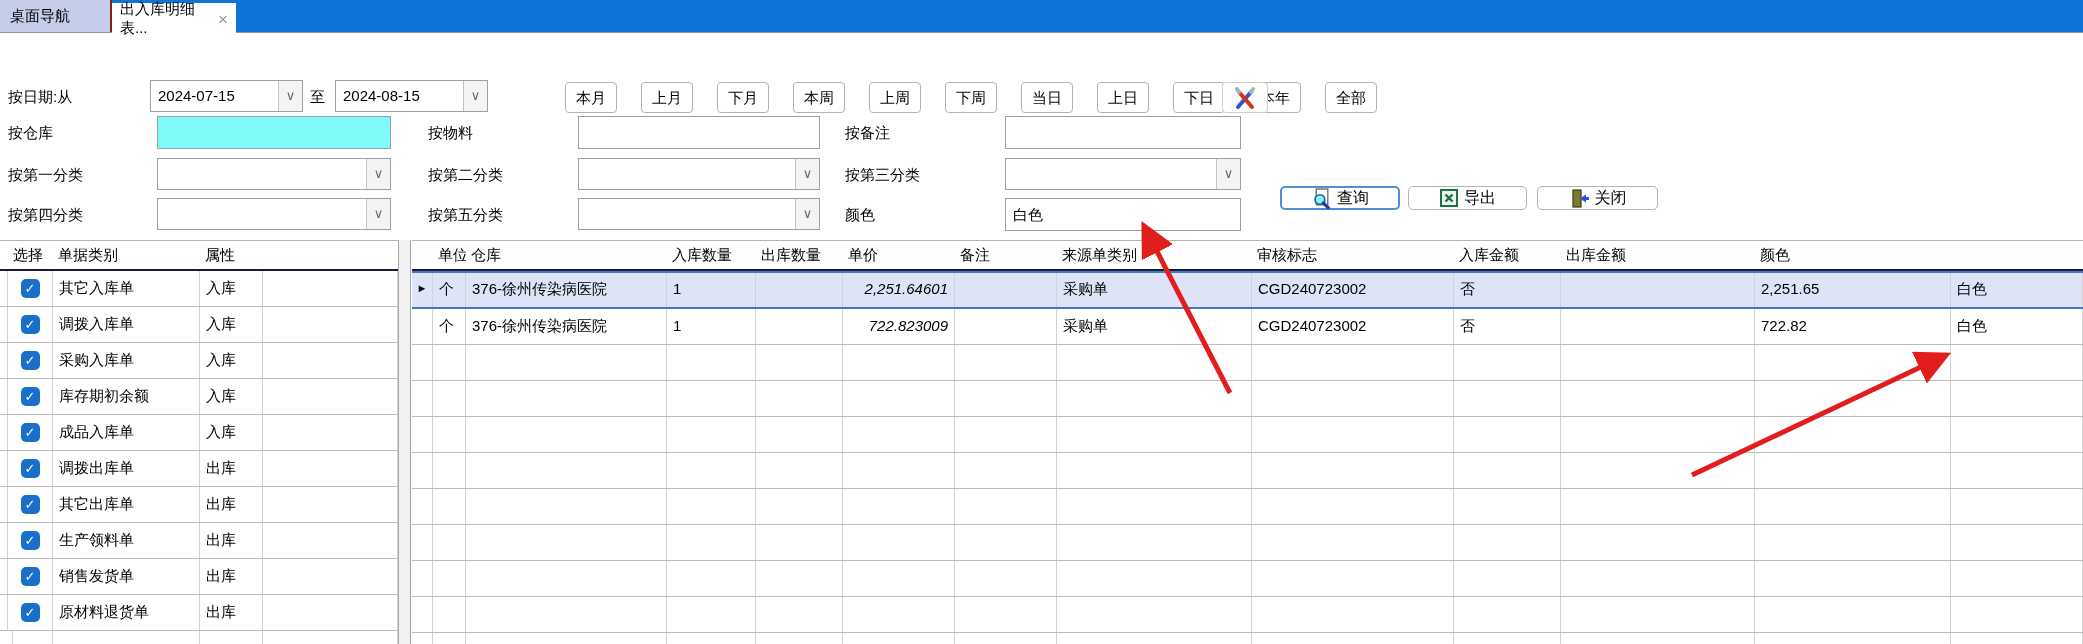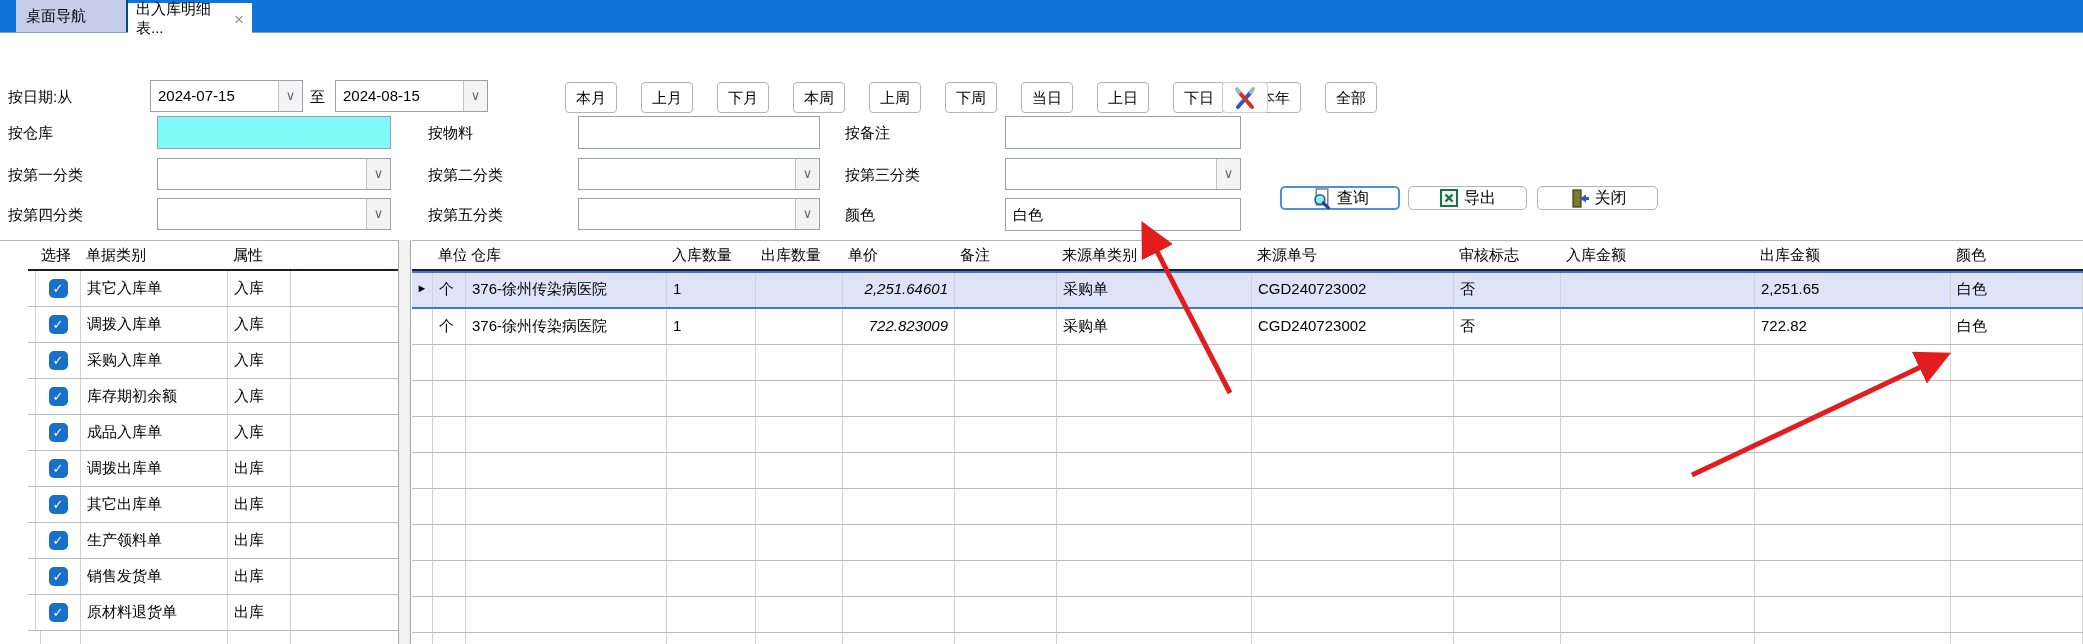--- a/index.html
+++ b/index.html
@@ -5,22 +5,22 @@
   * { box-sizing: border-box; margin: 0; padding: 0; }
   body { margin: 0; background: #e9e9e9; }
   .screen {
     position: relative; width: 2083px; height: 644px; overflow: hidden;
     background: #fff; color: #000;
     font-family: "Liberation Sans", "DejaVu Sans", sans-serif; font-size: 15px;
   }
   
   .tabbar { position: absolute; left: 0; top: 0; width: 2083px; height: 33px;
             background: #0c75d7; border-bottom: 1px solid #8e99a3; display: flex; }
-  .tab-desktop { width: 112px; background: #c6cdea; border-right: 2px solid #0c4a6e;
-                 line-height: 32px; padding-left: 10px; cursor: default; margin-left: 16px; }
+  .tab-desktop { width: 112px; background: #c6cdea; border-right: 2px solid #7f1d1d;
+                 line-height: 32px; padding-left: 10px; cursor: default; }
   .tab-active { width: 124px; background: #fff; border-top: 3px solid #0c75d7;
                 display: flex; align-items: center; gap: 9px; padding: 16px 8px; }
   .tab-close { color: #8a95a5; font-size: 17px; line-height: 1; cursor: pointer; }
   
   .lbl { position: absolute; line-height: 34px; white-space: nowrap; }
   .tbox { position: absolute; height: 33px; background: #fff; border: 1px solid #9aa0a6;
           line-height: 31px; padding: 0 7px; white-space: nowrap; overflow: hidden; }
   .tbox.cyan { background: #80f9f9; }
   .combo { position: absolute; height: 32px; background: #fff; border: 1px solid #9aa0a6; display: flex; }
   .combo .val { flex: 1; line-height: 30px; padding-left: 7px; }
@@ -159,21 +159,21 @@
   </button>
   <button class="abtn" style="left:1537px; top:186px; width:121px;">
     <svg width="21" height="21" viewBox="0 0 21 21">
       <rect x="4" y="2" width="8" height="17" fill="#7c7c2e" stroke="#3c3c14" stroke-width="1.2"></rect>
       <polygon points="11,10.5 17,6.5 17,14.5" fill="#2a52d8"></polygon>
       <rect x="16.5" y="9" width="3.5" height="3" fill="#2a52d8"></rect>
     </svg>
     <span>关闭</span>
   </button>
 
-  <div class="grid" style="left:0; width:398px;padding-left:28px;" id="left-grid">
+  <div class="grid" style="left:0; width:398px;" id="left-grid">
       <div class="lt-row hrow">
         <div class="h"></div>
         <div class="h">选择</div>
         <div class="h">单据类别</div>
         <div class="h">属性</div>
         <div class="h"></div>
       </div>
       <div class="lt-row drow">
         <div class="c mark"></div>
         <div class="c">
@@ -278,21 +278,20 @@
   <div class="grid" style="left:412px; width:1671px;" id="right-grid">
       <div class="rt-row hrow">
         <div class="h"></div>
         <div class="h">单位</div>
         <div class="h">仓库</div>
         <div class="h">入库数量</div>
         <div class="h">出库数量</div>
         <div class="h">单价</div>
         <div class="h">备注</div>
         <div class="h">来源单类别</div>
-        <div class="h">来源单号</div>
         <div class="h">审核标志</div>
         <div class="h">入库金额</div>
         <div class="h">出库金额</div>
         <div class="h">颜色</div>
       </div>
       <div class="rt-row drow sel">
         <div class="c mark">►</div>
         <div class="c">个</div>
         <div class="c">376-徐州传染病医院</div>
         <div class="c">1</div>

